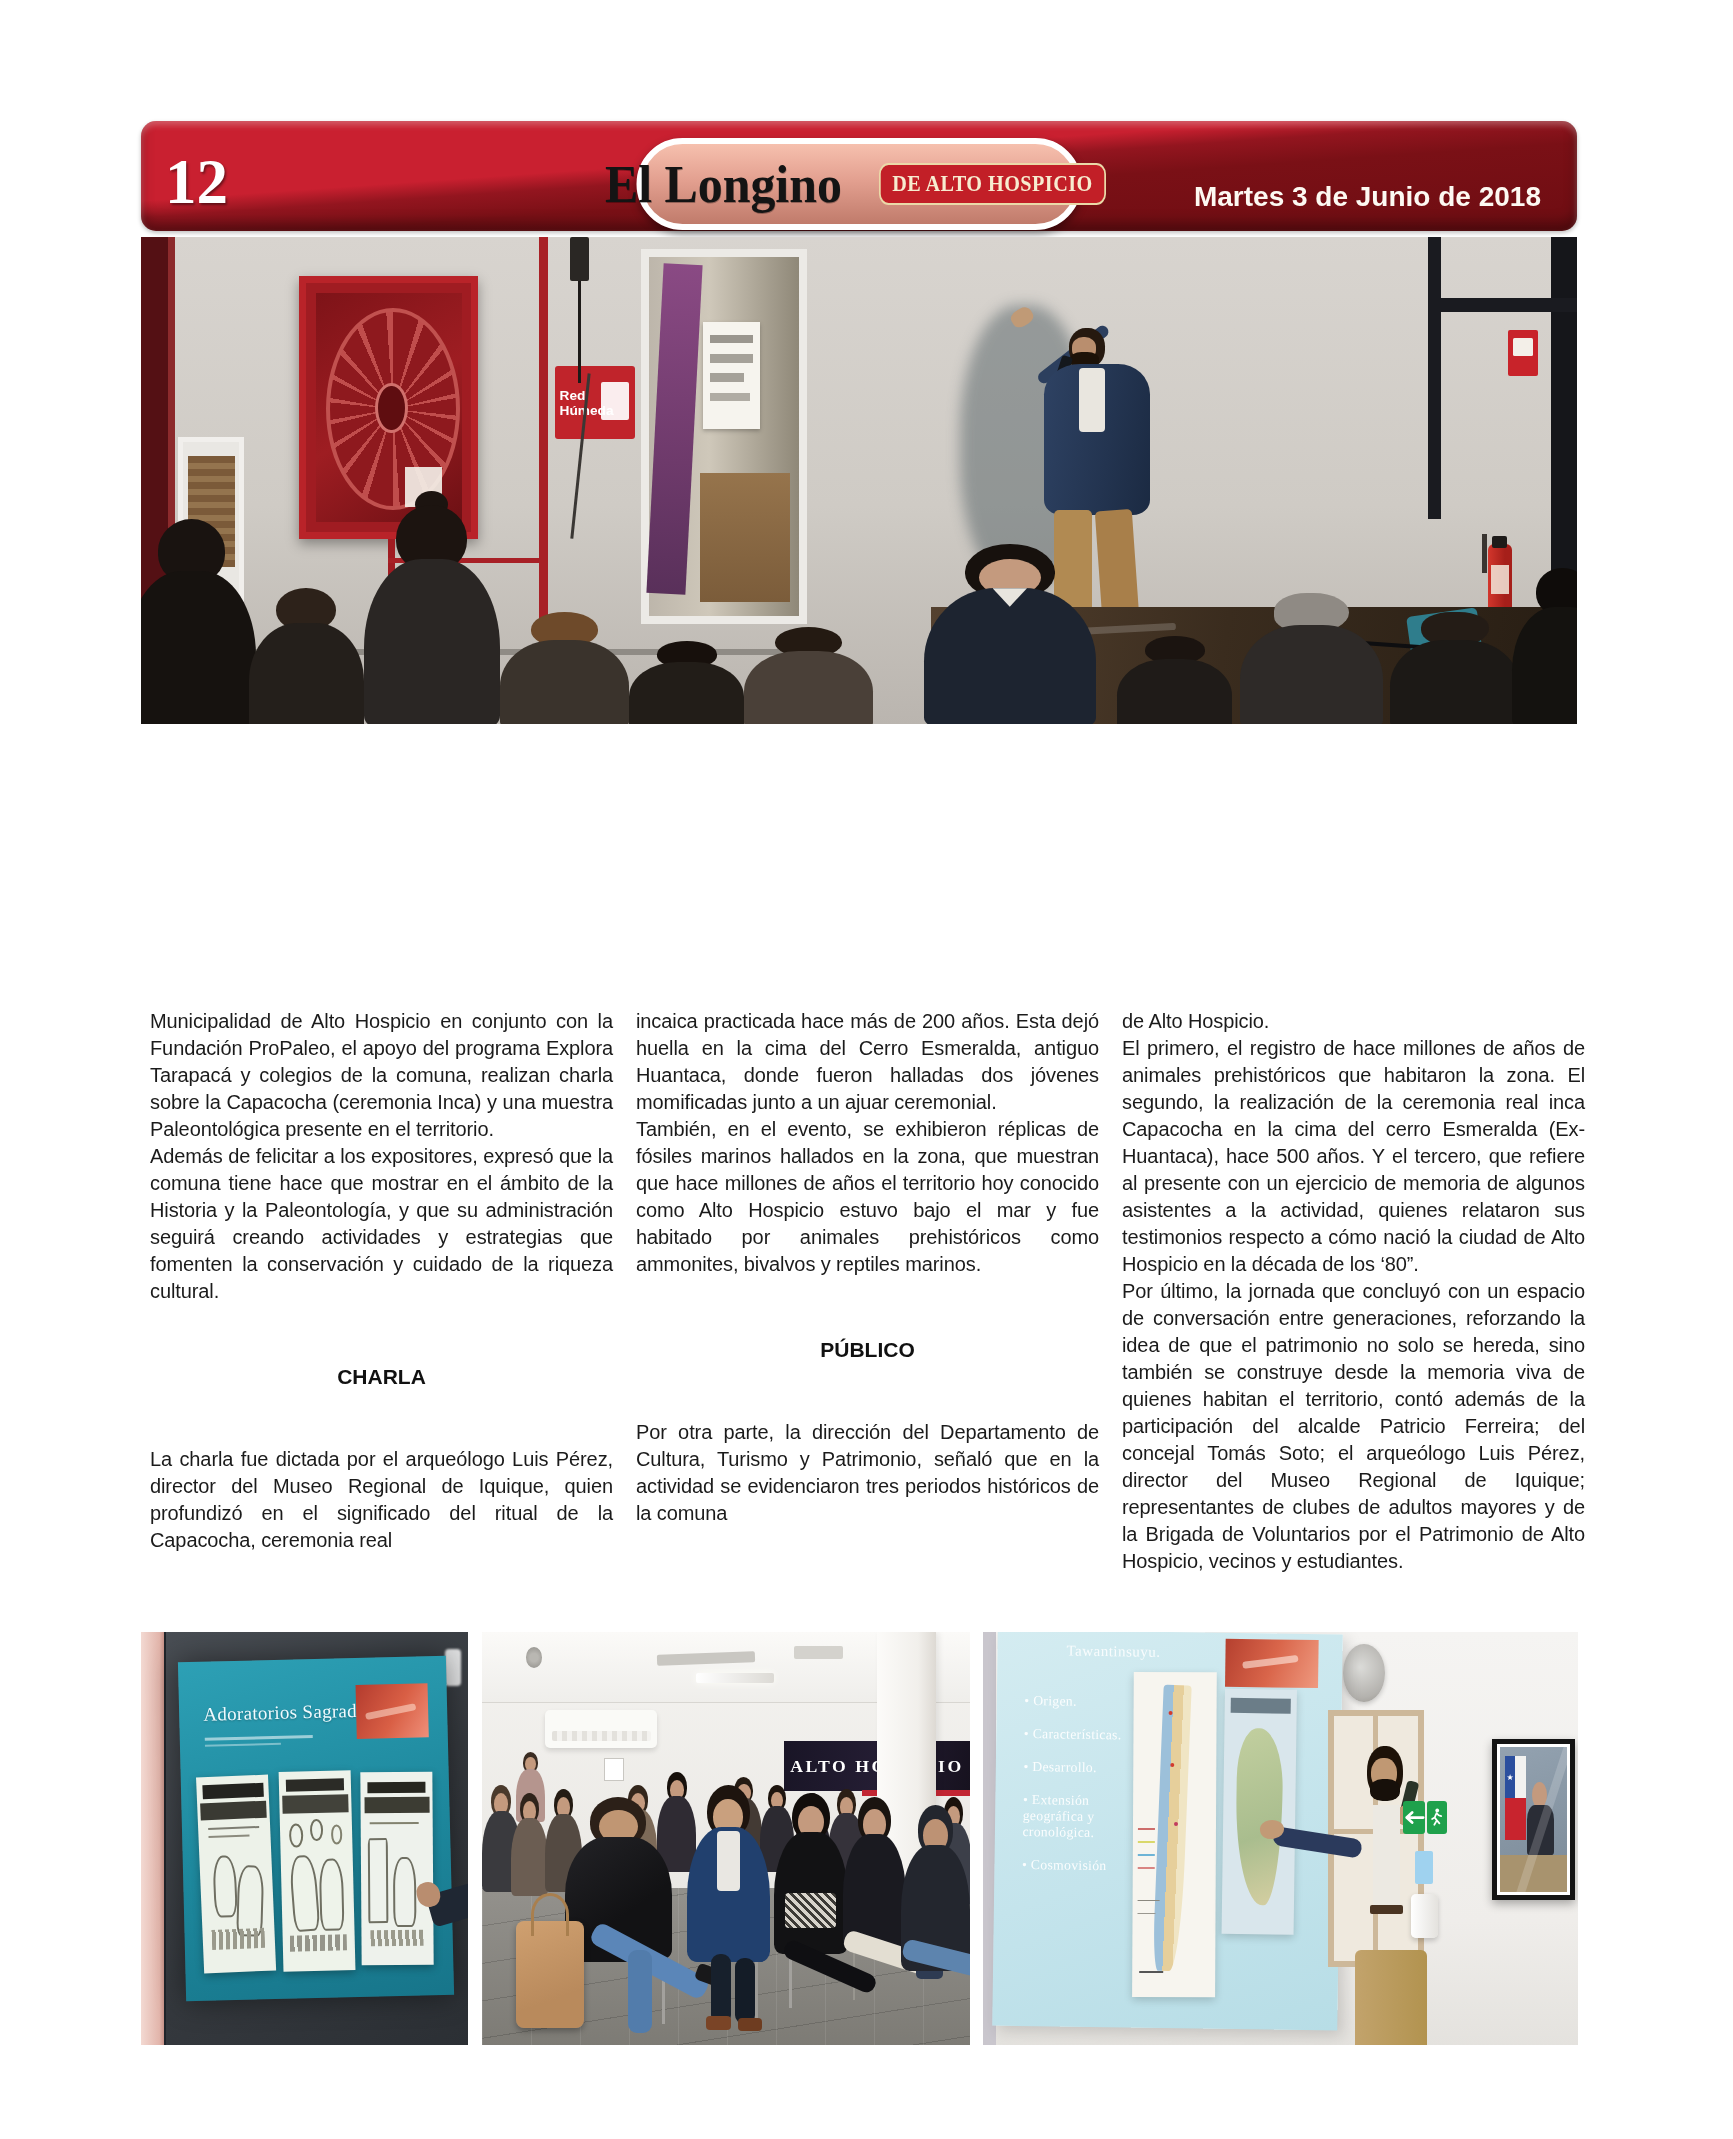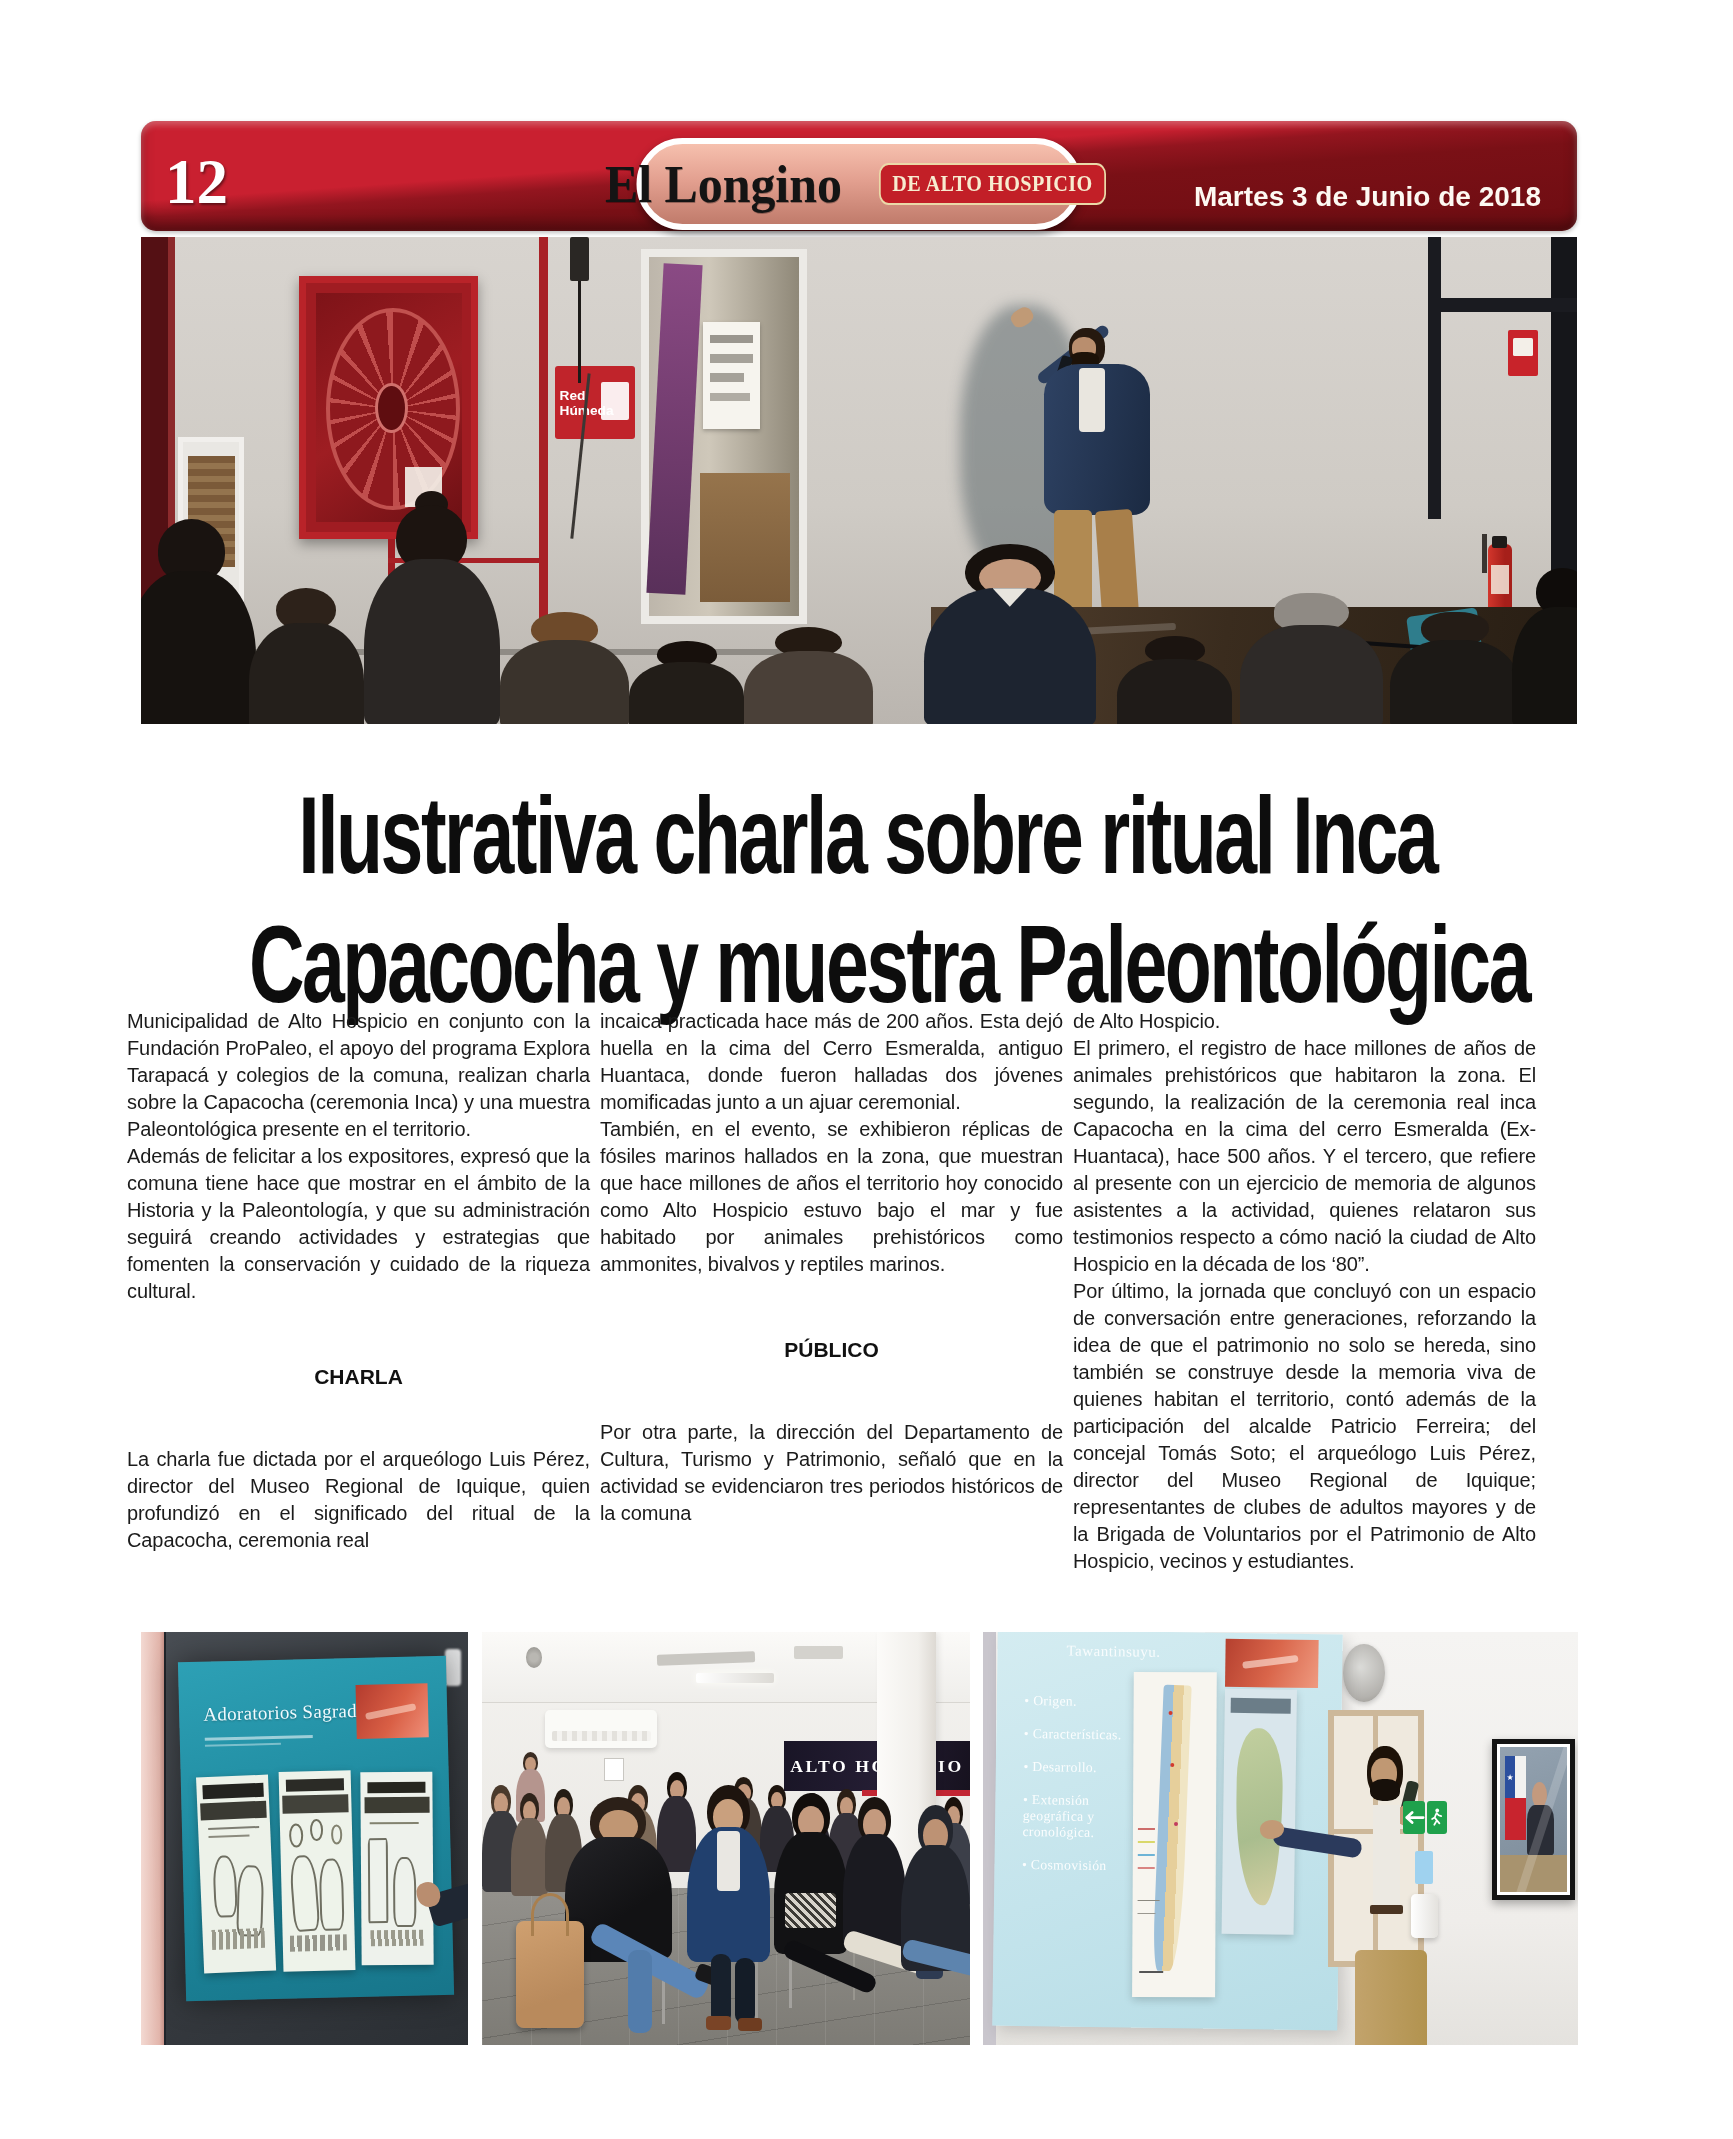--- a/index.html
+++ b/index.html
@@ -19,21 +19,21 @@
     font-family:"Liberation Serif",serif;font-weight:bold;font-size:23px;white-space:nowrap;transform:scaleX(.88);letter-spacing:0.5px;}
   .edition-date{position:absolute;right:36px;top:60px;color:#fdf9f2;font-weight:bold;font-size:28px;}
 
   
   .kicker{position:absolute;left:0;top:743px;width:100%;text-align:center;font-family:"Liberation Serif",serif;font-size:34px;color:#111;}
   .kicker span{display:inline-block;transform:scaleX(.92);}
   .headline{position:absolute;left:0;top:788px;width:100%;text-align:center;color:#0d0d0d;line-height:94px;}
   .headline-line{display:inline-block;white-space:nowrap;font-weight:bold;font-size:107px;letter-spacing:-3.5px;transform:scale(.72,1.03);}
 
   
-  .columns{position:absolute;left:127px;top:1008px;width:1436px;display:flex;gap:10px;}
+  .columns{position:absolute;left:150px;top:1008px;width:1436px;display:flex;gap:23px;}
   .col{width:463px;}
   .para{margin:0;font-size:20px;line-height:27px;text-align:justify;color:#1b1b1b;letter-spacing:-0.1px;}
   .crosshead{margin:60px 0 57px;font-size:21px;font-weight:bold;text-align:center;color:#111;}
 
   
   .photo{overflow:hidden;position:absolute;}
   .photo-strip{position:absolute;left:141px;top:1632px;width:1436px;height:413px;display:flex;gap:13.7px;}
   .photo-strip .photo{position:relative;flex:none;height:413px;font-family:Liberation Serif, serif;}
 
   
@@ -190,24 +190,20 @@
     <div class="person" style="left:87%;top:77%;width:9%;height:24%;--hair:#241c16;--coat:#1c1916;">
         <div class="hr" style="border-radius:50% 50% 60% 55%;"></div>
         <div class="bd"></div>
       </div>
     <div class="person" style="left:95.5%;top:68%;width:7%;height:33%;--hair:#0f0c0a;--coat:#14120f;">
         <div class="hr"></div>
         <div class="bd"></div>
       </div>
   </div>
 
-  <div class="headline">
-    <div><span class="headline-line">Ilustrativa charla sobre ritual Inca</span></div>
-    <div><span class="headline-line">Capacocha y muestra Paleontológica</span></div>
-  </div>
 
   <div class="columns">
     <div class="col">
         <p class="para">Municipalidad de Alto Hospicio en conjunto con la Fundación ProPaleo, el apoyo del programa Explora Tarapacá y colegios de la comuna, realizan charla sobre la Capacocha (ceremonia Inca) y una muestra Paleontológica presente en el territorio.</p>
         <p class="para">Además de felicitar a los expositores, expresó que la comuna tiene hace que mostrar en el ámbito de la Historia y la Paleontología, y que su administración seguirá creando actividades y estrategias que fomenten la conservación y cuidado de la riqueza cultural.</p>
         <h3 class="crosshead">CHARLA</h3>
         <p class="para">La charla fue dictada por el arqueólogo Luis Pérez, director del Museo Regional de Iquique, quien profundizó en el significado del ritual de la Capacocha, ceremonia real</p>
       </div>
     <div class="col">
         <p class="para">incaica practicada hace más de 200 años.  Esta dejó huella en la cima del Cerro Esmeralda, antiguo Huantaca, donde fueron halladas dos jóvenes momificadas junto a un ajuar ceremonial.</p>

